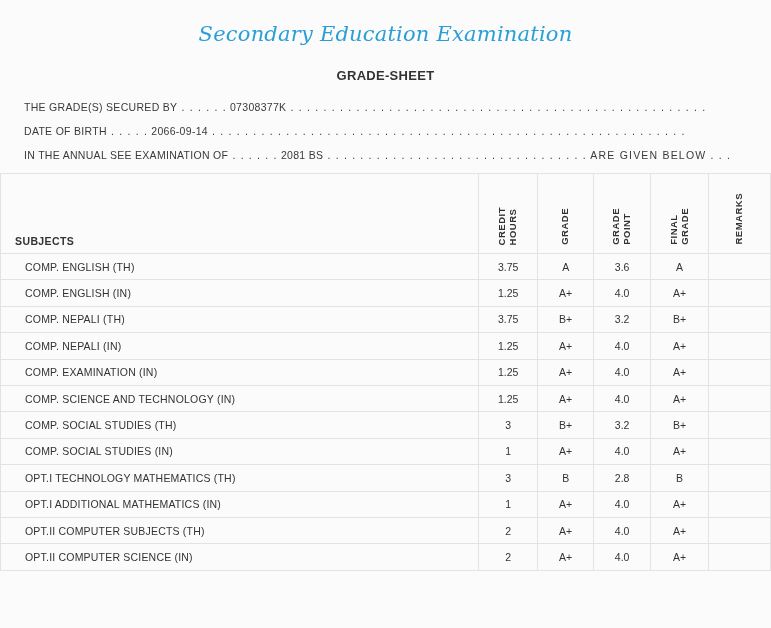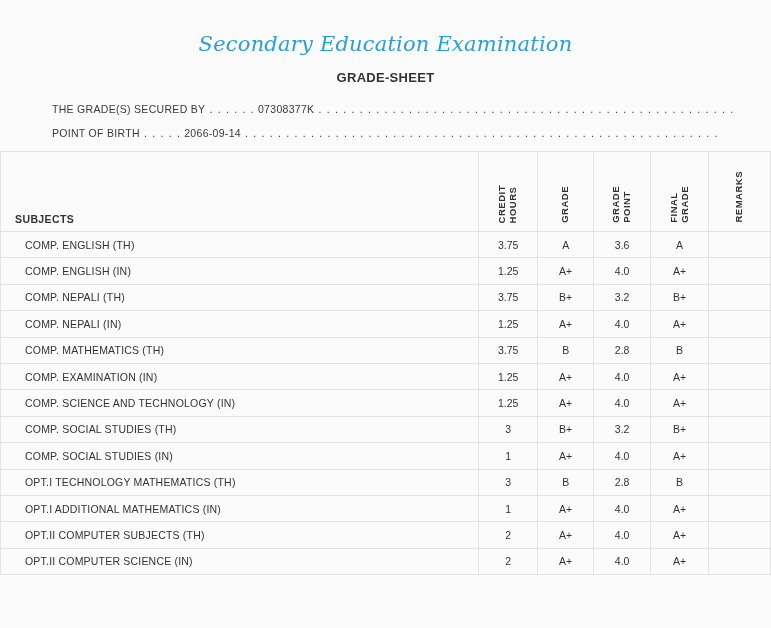--- a/index.html
+++ b/index.html
@@ -20,35 +20,34 @@
     height: 628px;
     background: #fbfbfb;
     box-sizing: border-box;
   }
   .title {
     text-align: center;
     font-family: "DejaVu Serif", serif;
     font-style: italic;
     font-size: 21px;
     color: #2a9fd6;
-    padding-top: 32px;
+    padding-top: 22px;
     letter-spacing: 0.2px;
   }
   .subtitle {
     text-align: center;
     font-size: 13px;
     font-weight: bold;
     color: #333;
-    margin-top: 14px;
+    margin-top: 22px;
     letter-spacing: 0.3px;
   }
   .info-block {
     margin-top: 18px;
     padding: 0 22px 0 24px;
-    margin-left: 28px;
   }
   .info-line {
     font-size: 10.5px;
     color: #3a3a3a;
     letter-spacing: 0.3px;
     margin-bottom: 12px;
     white-space: nowrap;
     overflow: hidden;
   }
   .info-line .lbl { }
@@ -117,21 +116,24 @@
 <div class="sheet">
 
   <div class="title">Secondary Education Examination</div>
   <div class="subtitle">GRADE-SHEET</div>
 
   <div class="info-block">
     <div class="info-line">
       <span class="lbl">THE GRADE(S) SECURED BY</span><span class="dots"> . . . . . .</span><span class="val"> 07308377K</span><span class="dots"> . . . . . . . . . . . . . . . . . . . . . . . . . . . . . . . . . . . . . . . . . . . . . . . . . . .</span>
     </div>
     <div class="info-line">
-      <span class="lbl">POINT OF BIRTH</span><span class="dots"> . . . . .</span><span class="val"> 2066-09-14</span><span class="dots"> . . . . . . . . . . . . . . . . . . . . . . . . . . . . . . . . . . . . . . . . . . . . . . . . . . . . . . . . . .</span>
+      <span class="lbl">DATE OF BIRTH</span><span class="dots"> . . . . .</span><span class="val"> 2066-09-14</span><span class="dots"> . . . . . . . . . . . . . . . . . . . . . . . . . . . . . . . . . . . . . . . . . . . . . . . . . . . . . . . . . .</span>
+    </div>
+    <div class="info-line">
+      <span class="lbl">IN THE ANNUAL SEE EXAMINATION OF</span><span class="dots"> . . . . . .</span><span class="val"> 2081 BS</span><span class="dots"> . . . . . . . . . . . . . . . . . . . . . . . . . . . . . . . . ARE GIVEN BELOW . . .</span>
     </div>
   </div>
 
   <table class="grades">
     <colgroup>
       <col class="c-subject">
       <col class="c-credit">
       <col class="c-grade">
       <col class="c-gp">
       <col class="c-final">
@@ -177,28 +179,20 @@
         </tr>
         <tr>
           <td class="subject">COMP. NEPALI (IN)</td>
           <td class="c">1.25</td>
           <td class="c">A+</td>
           <td class="c">4.0</td>
           <td class="c">A+</td>
           <td class="c"></td>
         </tr>
         <tr>
-          <td class="subject">COMP. MATHEMATICS (TH)</td>
-          <td class="c">3.75</td>
-          <td class="c">B</td>
-          <td class="c">2.8</td>
-          <td class="c">B</td>
-          <td class="c"></td>
-        </tr>
-        <tr>
           <td class="subject">COMP. EXAMINATION (IN)</td>
           <td class="c">1.25</td>
           <td class="c">A+</td>
           <td class="c">4.0</td>
           <td class="c">A+</td>
           <td class="c"></td>
         </tr>
         <tr>
           <td class="subject">COMP. SCIENCE AND TECHNOLOGY (IN)</td>
           <td class="c">1.25</td>

